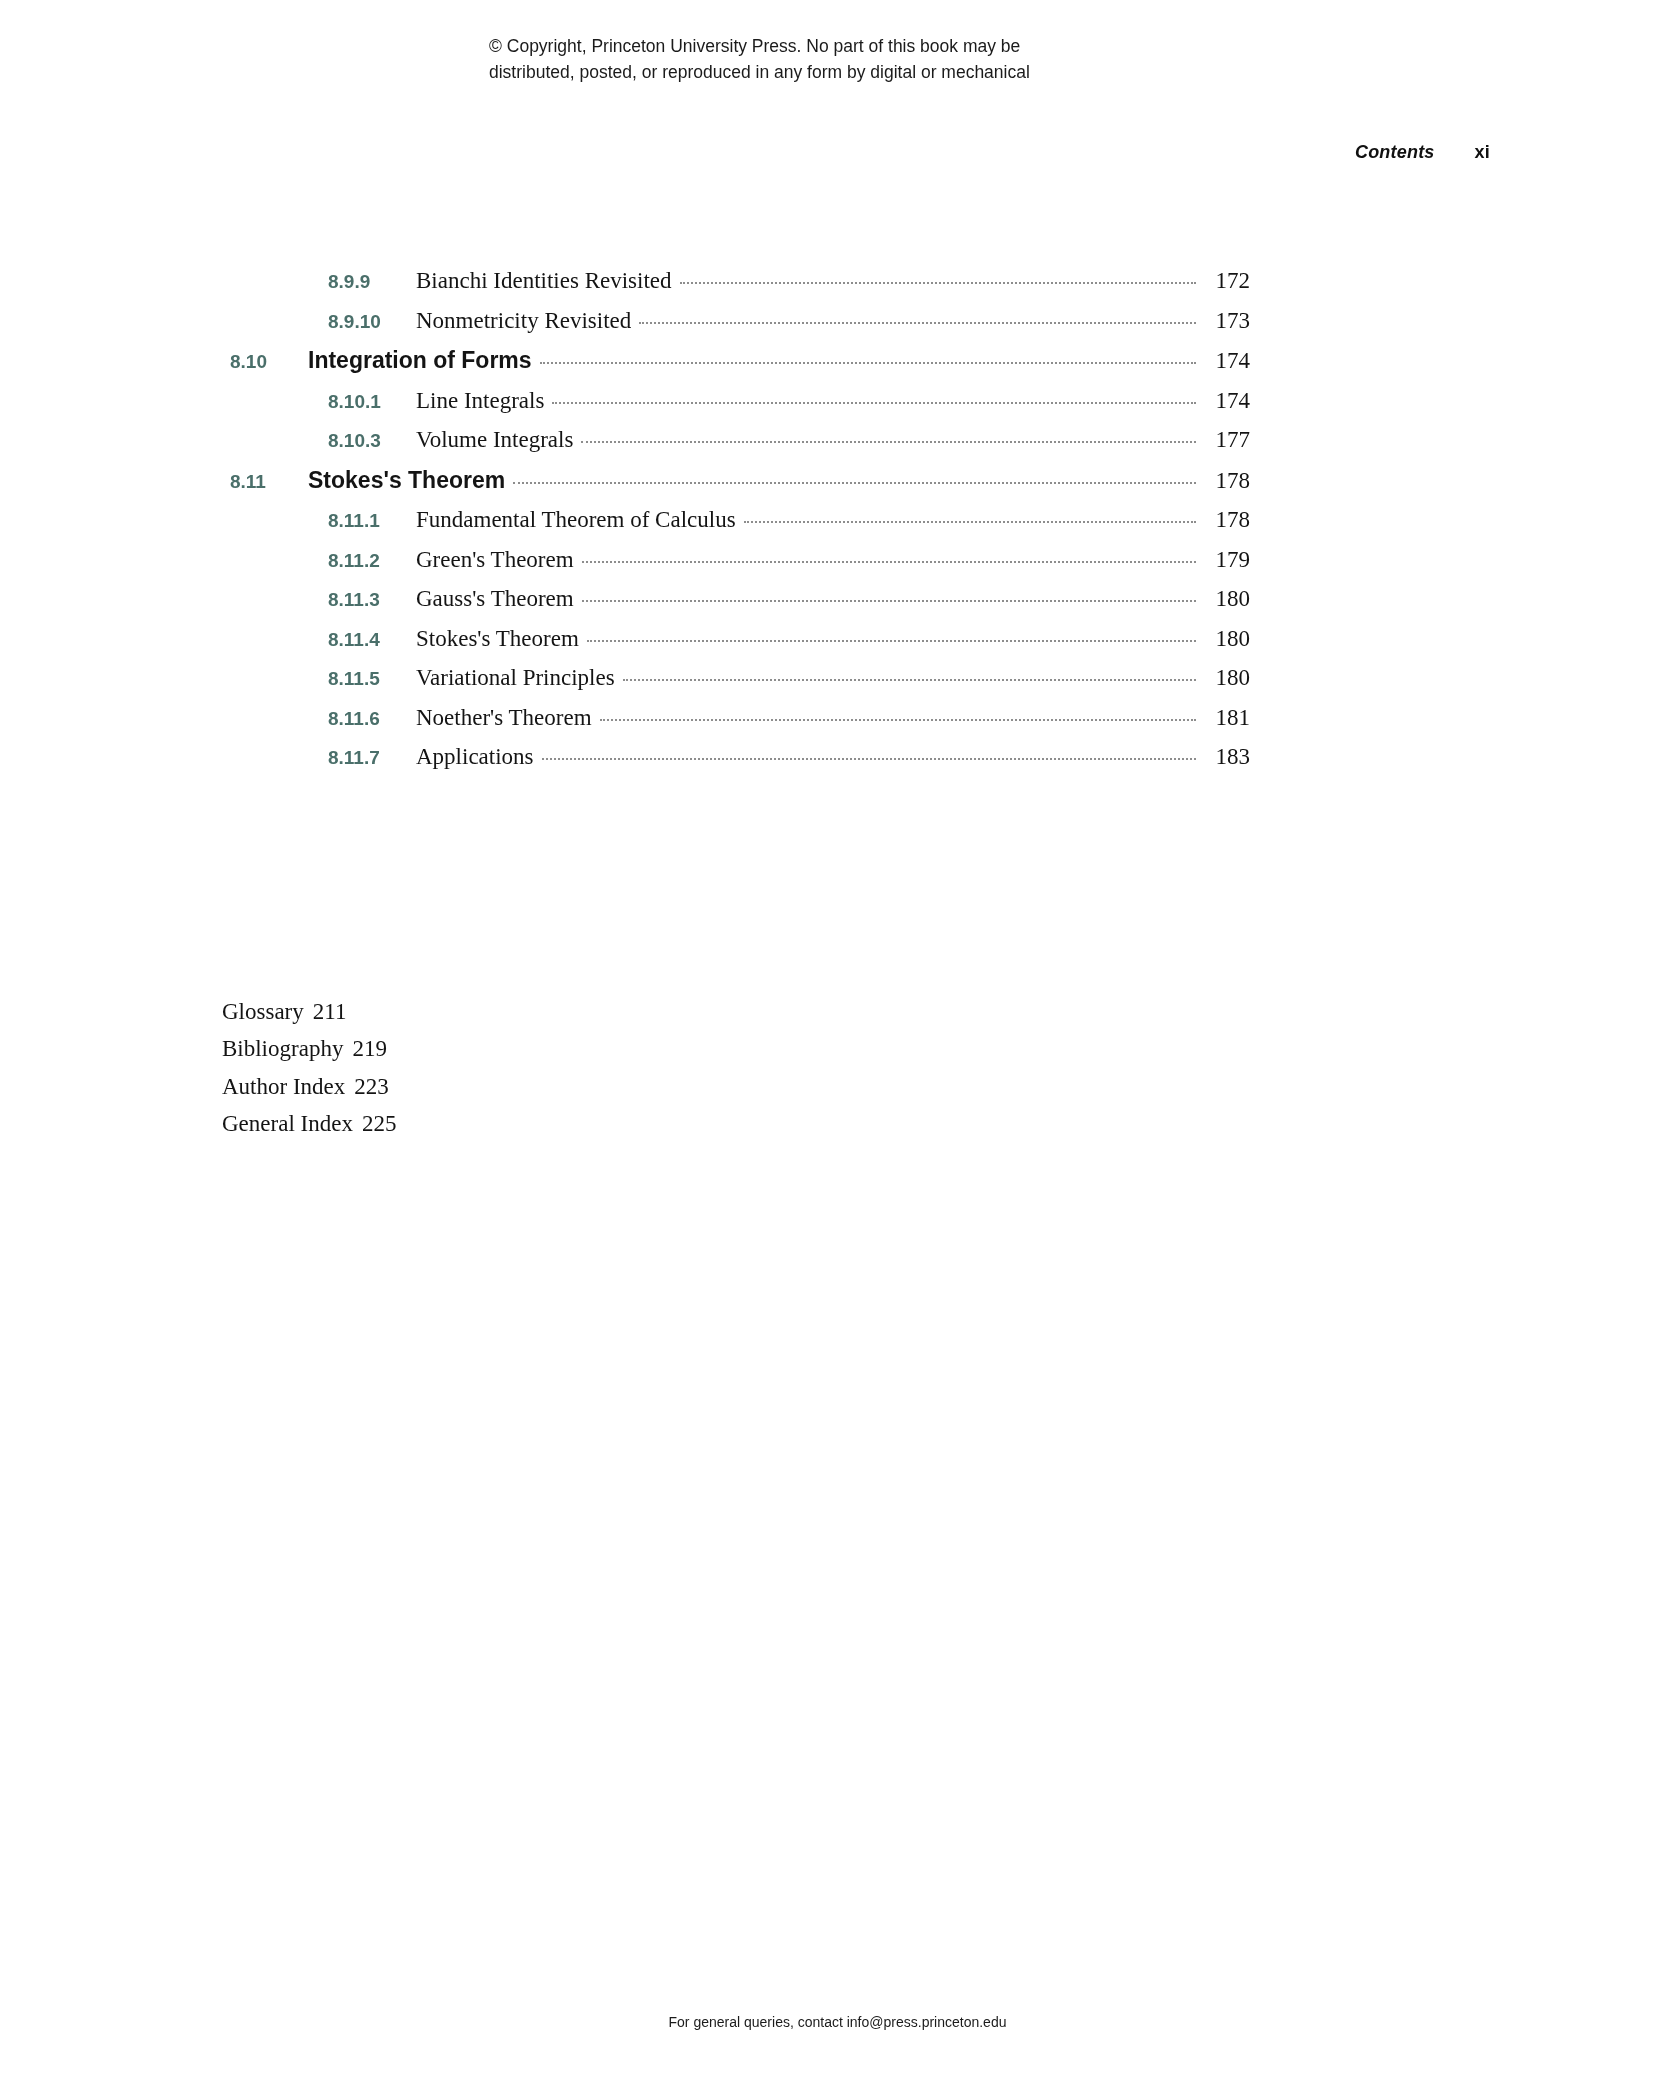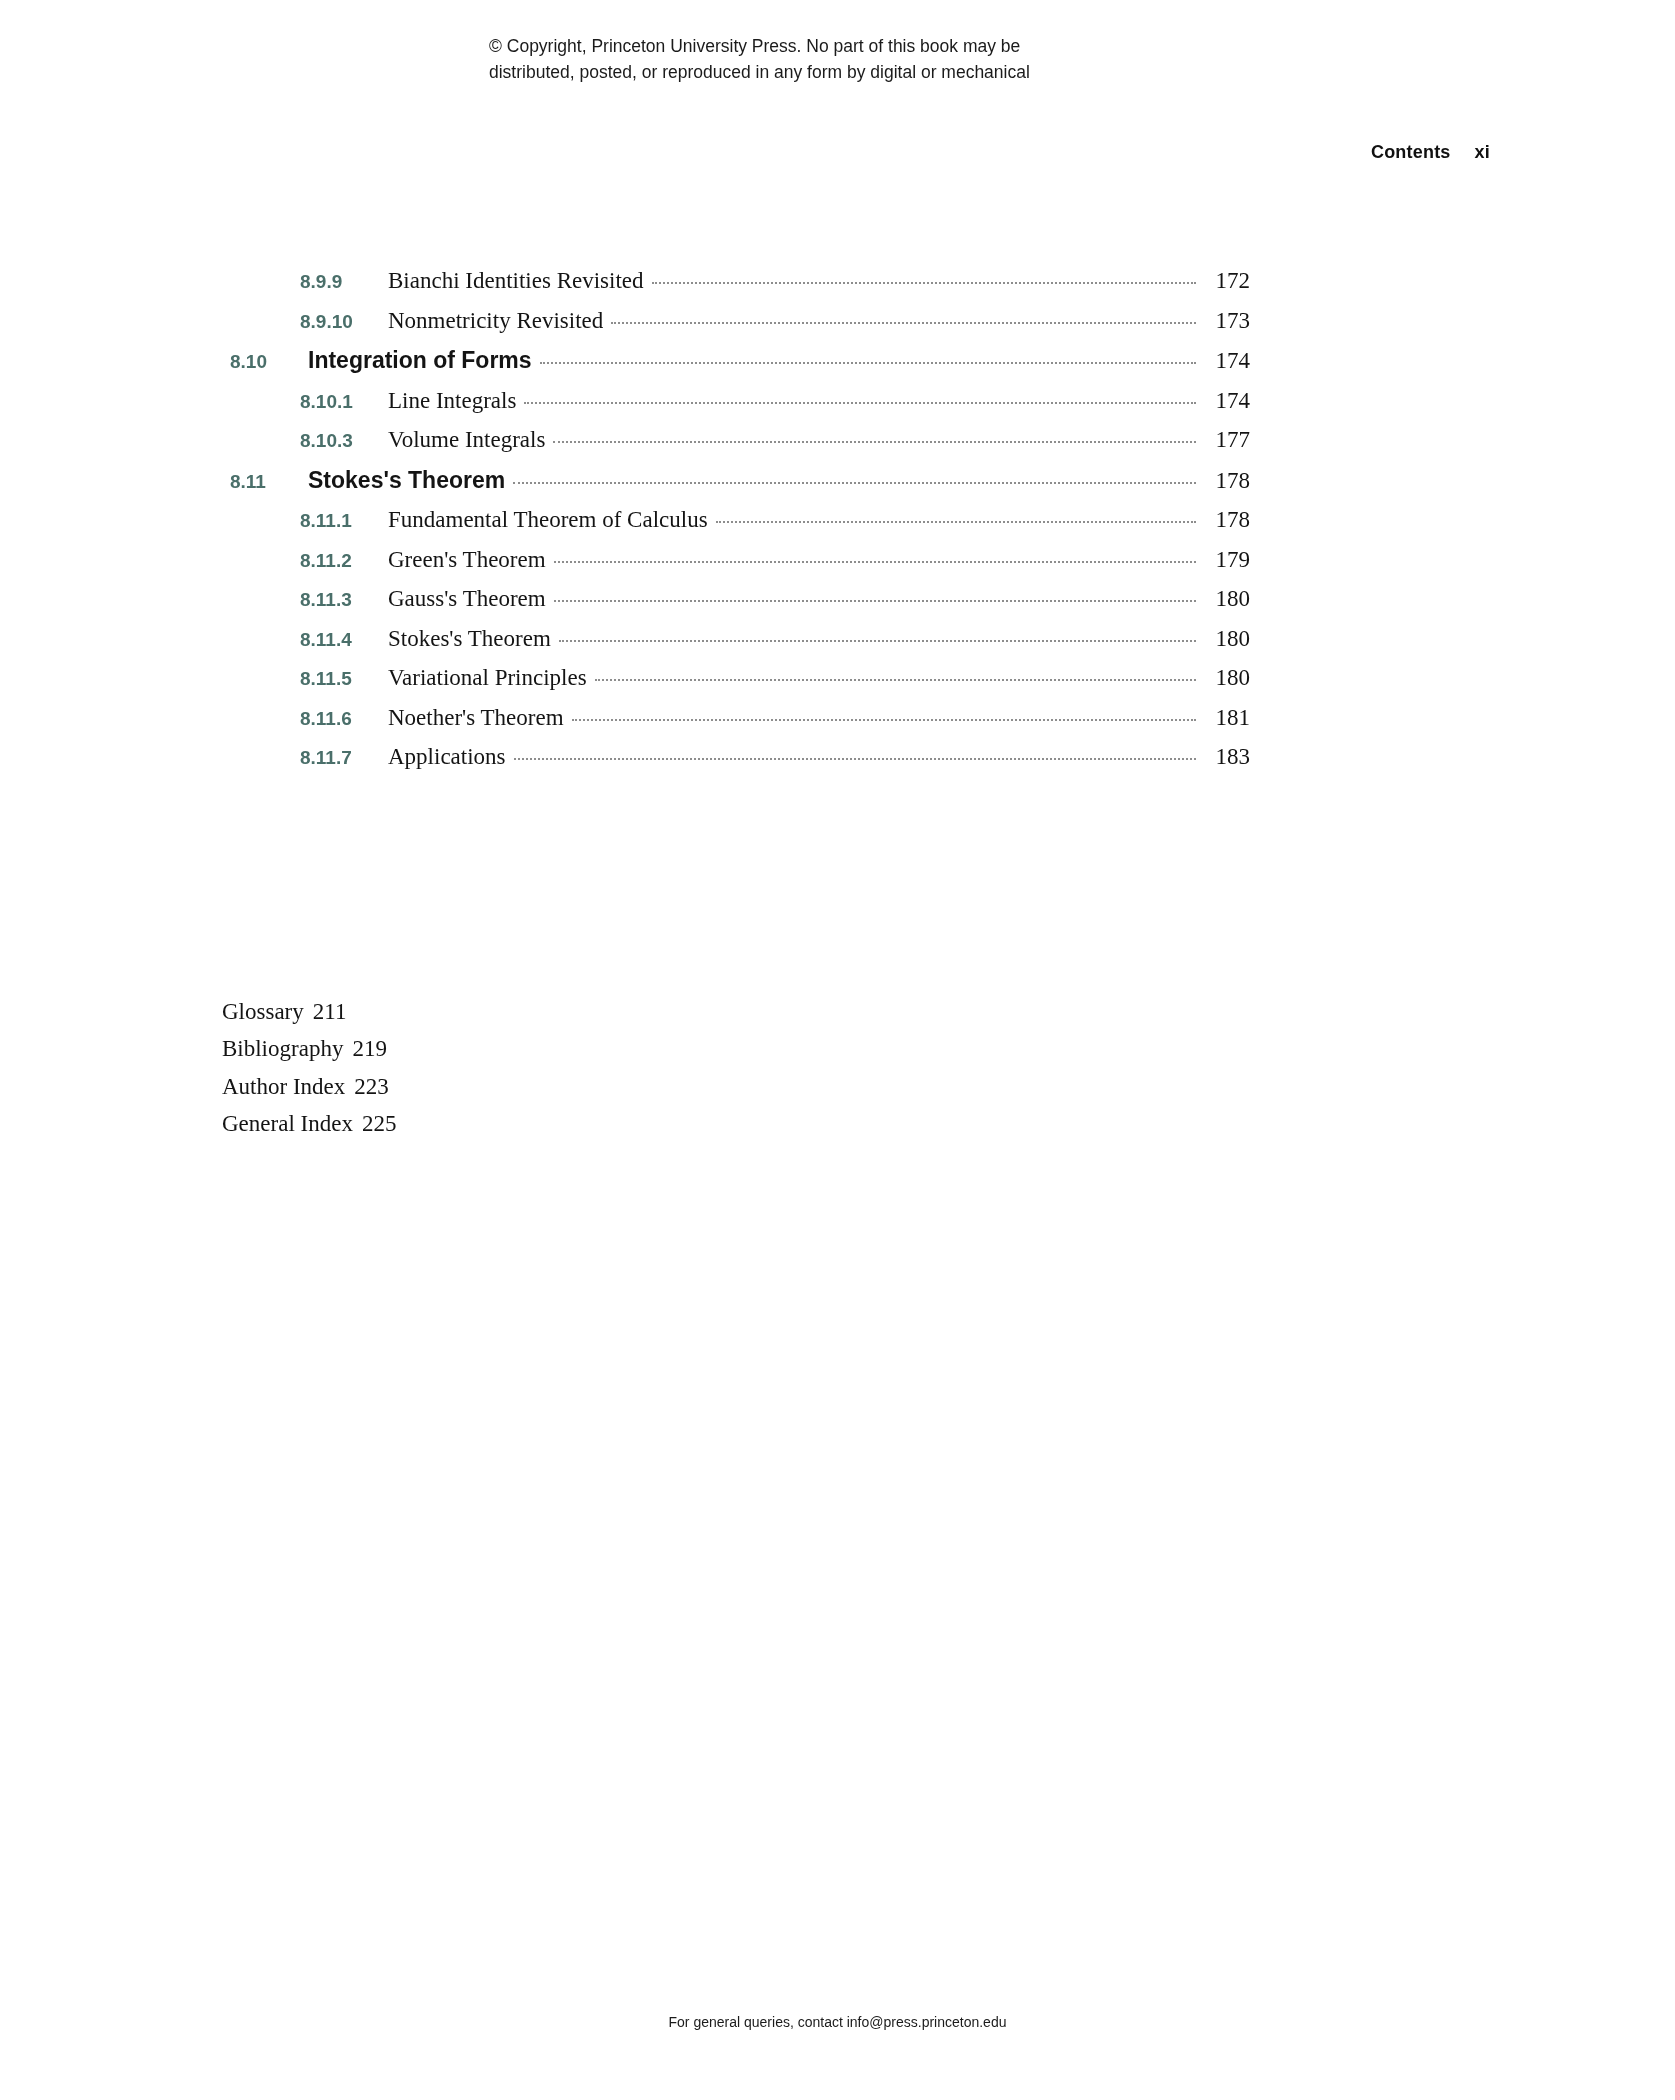--- a/index.html
+++ b/index.html
@@ -38,21 +38,21 @@
   .running-head {
     position: absolute;
     right: 185px;
     top: 142px;
     font-family: "Liberation Sans", sans-serif;
     font-weight: 700;
     font-size: 18px;
     color: #111;
     letter-spacing: 0.2px;
   }
-  .running-head .rh-label { margin-right: 24px; }
+  .running-head .rh-label { margin-right: 40px; font-style: italic; }
 
   
   .toc {
     position: absolute;
     left: 230px;
     top: 268px;
     width: 1020px;
   }
 
   .toc-row {
@@ -66,21 +66,21 @@
     font-family: "Liberation Sans", sans-serif;
     font-weight: 700;
     color: #4a6f6a;
     font-size: 19px;
     flex: 0 0 auto;
     white-space: nowrap;
   }
 
   
   .lvl-major .num  { width: 78px; margin-left: 0px; }
-  .lvl-minor .num  { width: 88px; margin-left: 70px; }
+  .lvl-minor .num  { width: 88px; margin-left: 98px; }
 
   .lvl-major .title {
     font-family: "Liberation Sans", sans-serif;
     font-weight: 700;
     font-size: 23px;
     color: #141414;
     white-space: nowrap;
   }
   .lvl-minor .title {
     font-family: "Liberation Serif", serif;

